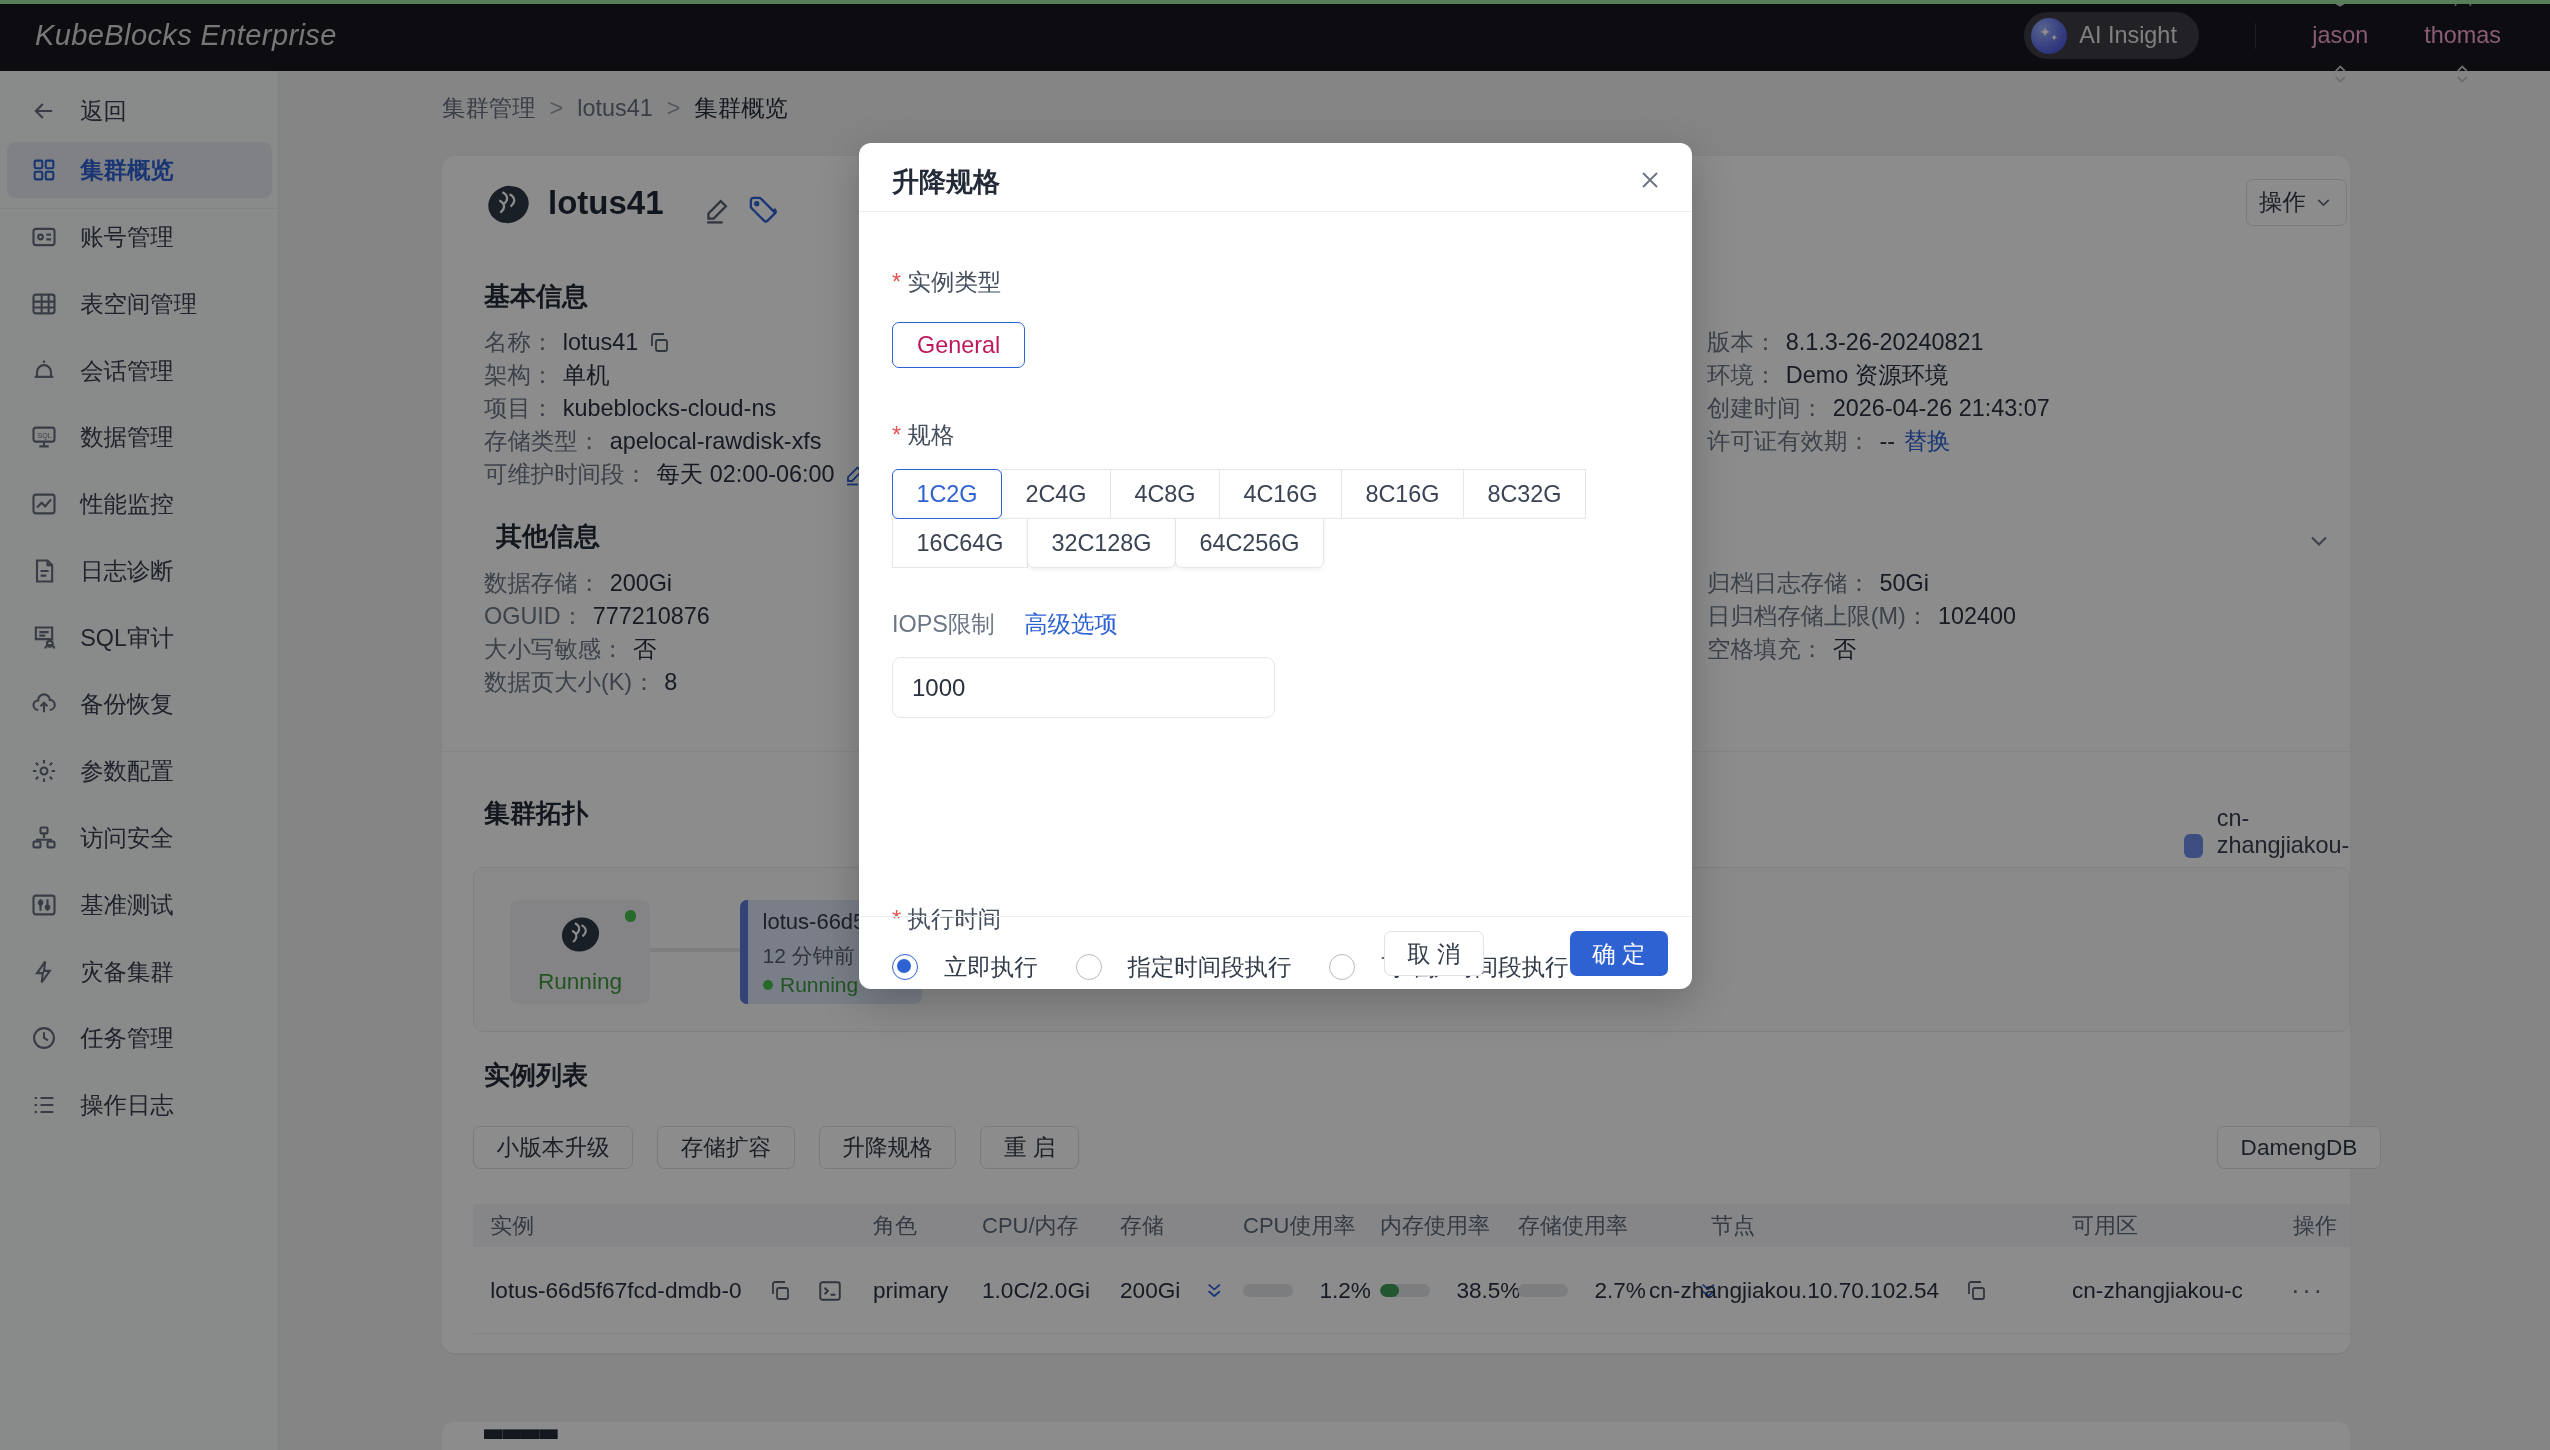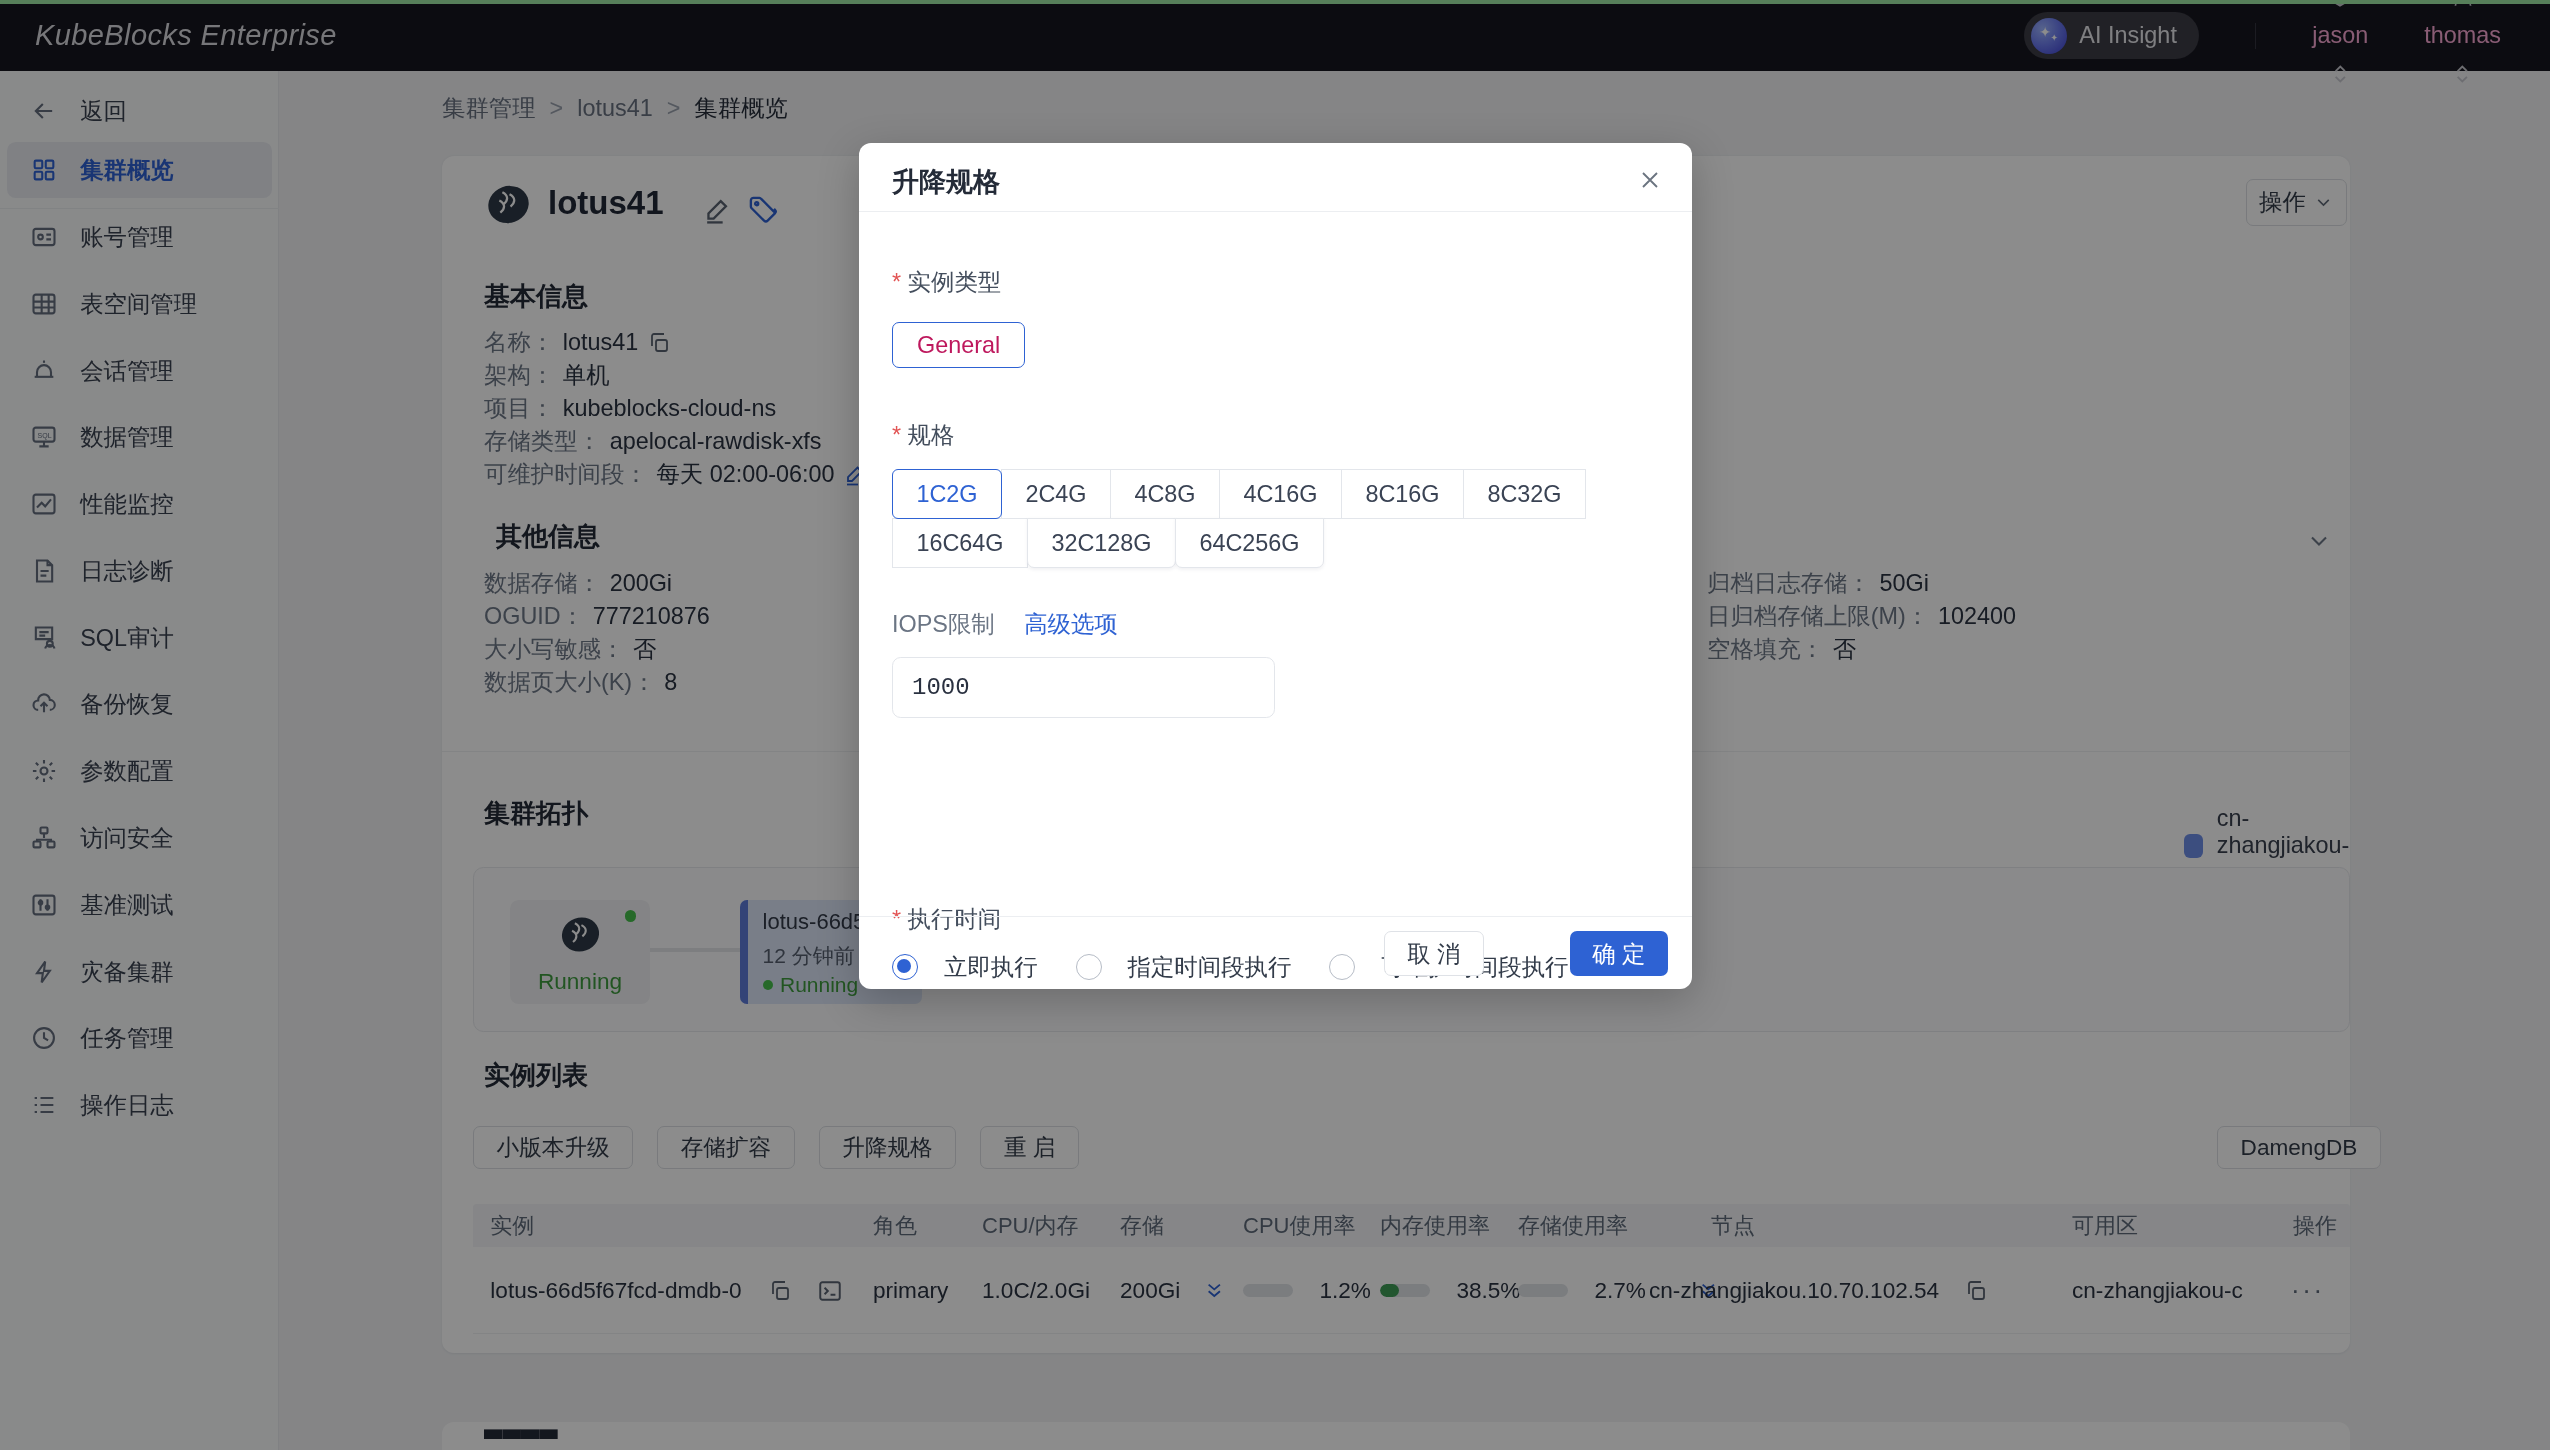--- a/index.html
+++ b/index.html
@@ -100,21 +100,21 @@
   .mlabel { position:absolute; left:33px; font-size:23.4px; color:#444e5d; }
   .mlabel.req::before { content:"* "; color:#e25454; }
   #type-btn { position:absolute; left:33px; top:179px; height:46px; padding:0 24px; border:1.3px solid #2e62d3; border-radius:7px; background:#fff; color:#be185d; font-size:23.4px; display:flex; align-items:center; cursor:pointer; }
   #spec-group { position:absolute; left:33px; top:326px; width:746px; display:flex; flex-wrap:wrap; }
   .spec-btn { height:50px; padding:0 23.4px; background:#fff; border:0.9px solid #e3e6eb; margin-right:-0.9px; margin-bottom:-0.9px; font-size:23.4px; color:#3a4354; display:flex; align-items:center; cursor:pointer; }
   .spec-btn.sel { border:1.3px solid #2e62d3; color:#2e62d3; border-radius:6px; position:relative; z-index:2; }
   .spec-btn.r2 { border-radius:0 0 7px 7px; box-shadow:0 1.7px 3.5px rgba(30,40,60,.06); }
   #iops-row { position:absolute; left:33px; top:465px; display:flex; gap:29.5px; font-size:23.4px; }
   #iops-label { color:#6b7584; }
   #iops-adv { color:#2e62d3; cursor:pointer; }
-  #iops-input { position:absolute; left:33px; top:514px; width:383px; height:61px; border:0.9px solid #e3e6eb; border-radius:8.7px; font-size:24px; color:#2a3140; padding:0 19px; outline:none; font-family:Liberation Mono, monospace; }
+  #iops-input { position:absolute; left:33px; top:514px; width:383px; height:61px; border:0.9px solid #e3e6eb; border-radius:8.7px; font-size:24px; color:#2a3140; padding:0 19px; outline:none; font-family:Liberation Sans, sans-serif; }
   #exec-row { position:absolute; left:33px; top:808px; display:flex; align-items:center; gap:26px; font-size:23.4px; color:#333c4a; }
   .radio { width:26px; height:26px; border:1.7px solid #b6bcc6; border-radius:50%; position:relative; cursor:pointer; flex:0 0 auto; background:#fff; }
   .radio.on { border-color:#2e62d3; }
   .radio.on::after { content:""; position:absolute; left:4.3px; top:4.3px; width:14px; height:14px; border-radius:50%; background:#2e62d3; }
   .rlabel { margin-right:12px; cursor:pointer; }
   #modal-footer { position:absolute; left:0; bottom:0; width:833px; height:73px; border-top:0.9px solid #eceef1; }
   #btn-cancel { position:absolute; right:208px; top:14px; height:45px; padding:0 22.6px; border:0.9px solid #dfe2e7; border-radius:7px; background:#fff; font-size:23.4px; color:#333c4a; display:flex; align-items:center; cursor:pointer; }
   #btn-ok { position:absolute; right:24px; top:14px; height:45px; padding:0 22.6px; border-radius:7px; background:#2e62d3; font-size:23.4px; color:#fff; display:flex; align-items:center; cursor:pointer; }
 </style>
 </head>
@@ -342,20 +342,39 @@
         </div>
       <div class="frow">
         <span class="flabel">可维护时间段：</span>
           <span class="fvalue">每天 02:00-06:00</span>
         <span class="inline-icon blue">
             <svg width="24" height="24" viewBox="0 0 24 24" fill="none" stroke="currentColor" stroke-width="1.8">
               <path d="M14.5 4.5l4 4L9 18H5v-4z"></path>
               <path d="M4 21.5h11"></path>
             </svg>
           </span>
+      </div>
+    </div>
+    <div class="info-col" style="left:1265px; top:170px">
+      <div class="frow">
+          <span class="flabel">版本：</span>
+          <span class="fvalue">8.1.3-26-20240821</span>
+        </div>
+      <div class="frow">
+          <span class="flabel">环境：</span>
+          <span class="fvalue">Demo 资源环境</span>
+        </div>
+      <div class="frow">
+          <span class="flabel">创建时间：</span>
+          <span class="fvalue">2026-04-26 21:43:07</span>
+        </div>
+      <div class="frow">
+        <span class="flabel">许可证有效期：</span>
+          <span class="fvalue">--</span>
+        <span class="flink">替换</span>
       </div>
     </div>
     <span id="bi-collapse">
       <svg width="28" height="28" viewBox="0 0 24 24" fill="none" stroke="currentColor" stroke-width="1.8">
           <path d="M6 9l6 6 6-6"></path>
         </svg>
     </span>
 
     <div class="h-section abs" style="left:54px; top:363px">其他信息</div>
     <div class="info-col" style="left:42px; top:411px">

